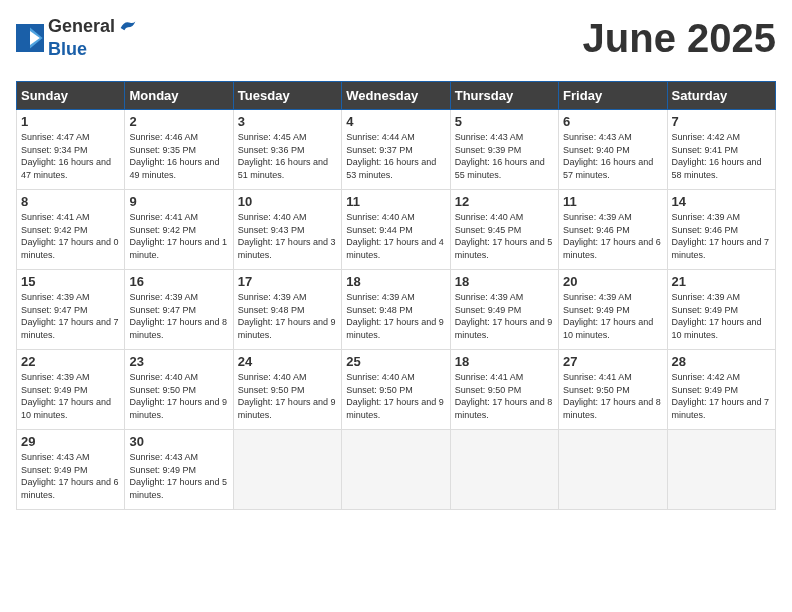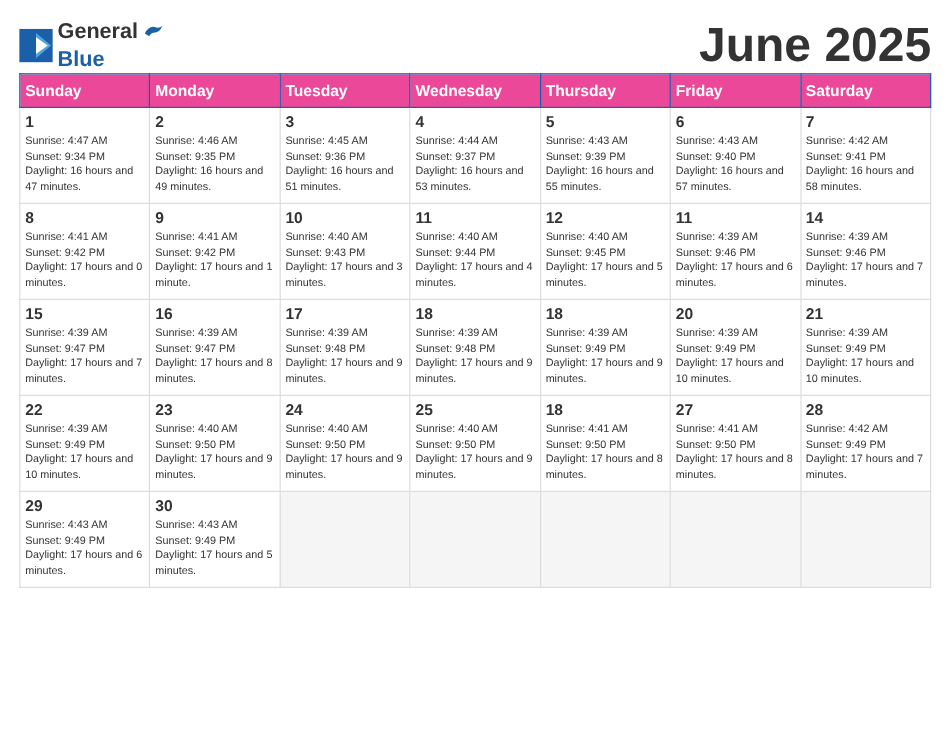--- a/index.html
+++ b/index.html
@@ -7,21 +7,21 @@
       font-family: Arial, sans-serif;
       background: #fff;
       width: 792px;
       min-height: 612px;
       padding: 16px;
     }
     .header-area {
       display: flex;
       justify-content: space-between;
       align-items: flex-start;
-      margin-bottom: 0;
+      margin-bottom: 20px;
     }
     .logo {
       display: flex;
       align-items: center;
       gap: 4px;
     }
     .logo-text-general {
       font-size: 18px;
       font-weight: bold;
       color: #333;
@@ -47,21 +47,21 @@
       font-size: 14px;
       color: #333;
       font-weight: normal;
     }
     .calendar {
       width: 100%;
       border-collapse: collapse;
       border: 1px solid #ccc;
     }
     .calendar th {
-      background-color: #ec4899;
+      background-color: #404040;
       color: white;
       padding: 6px 4px;
       font-size: 13px;
       font-weight: bold;
       text-align: left;
       border: 1px solid #1a5fa8;
     }
     .calendar td {
       vertical-align: top;
       padding: 4px 4px;

